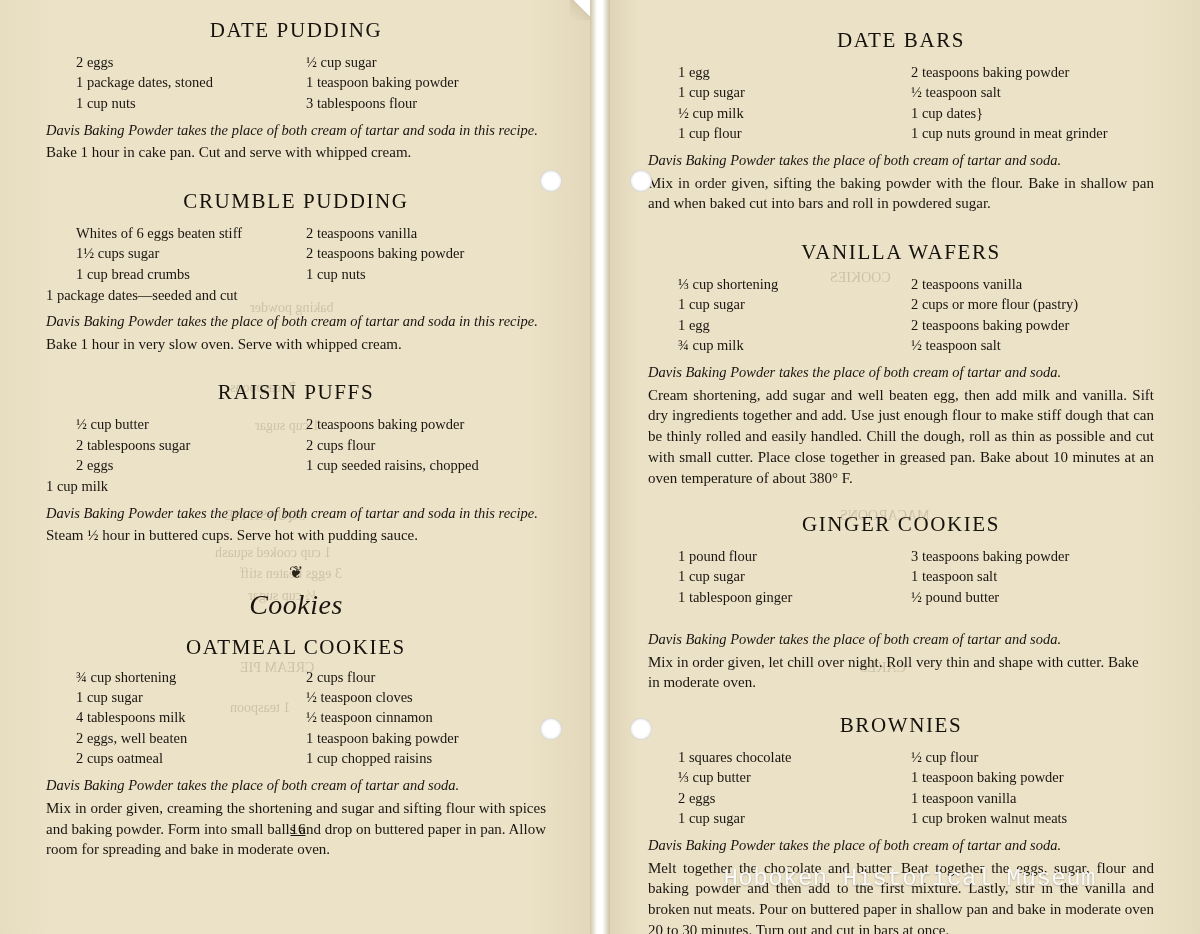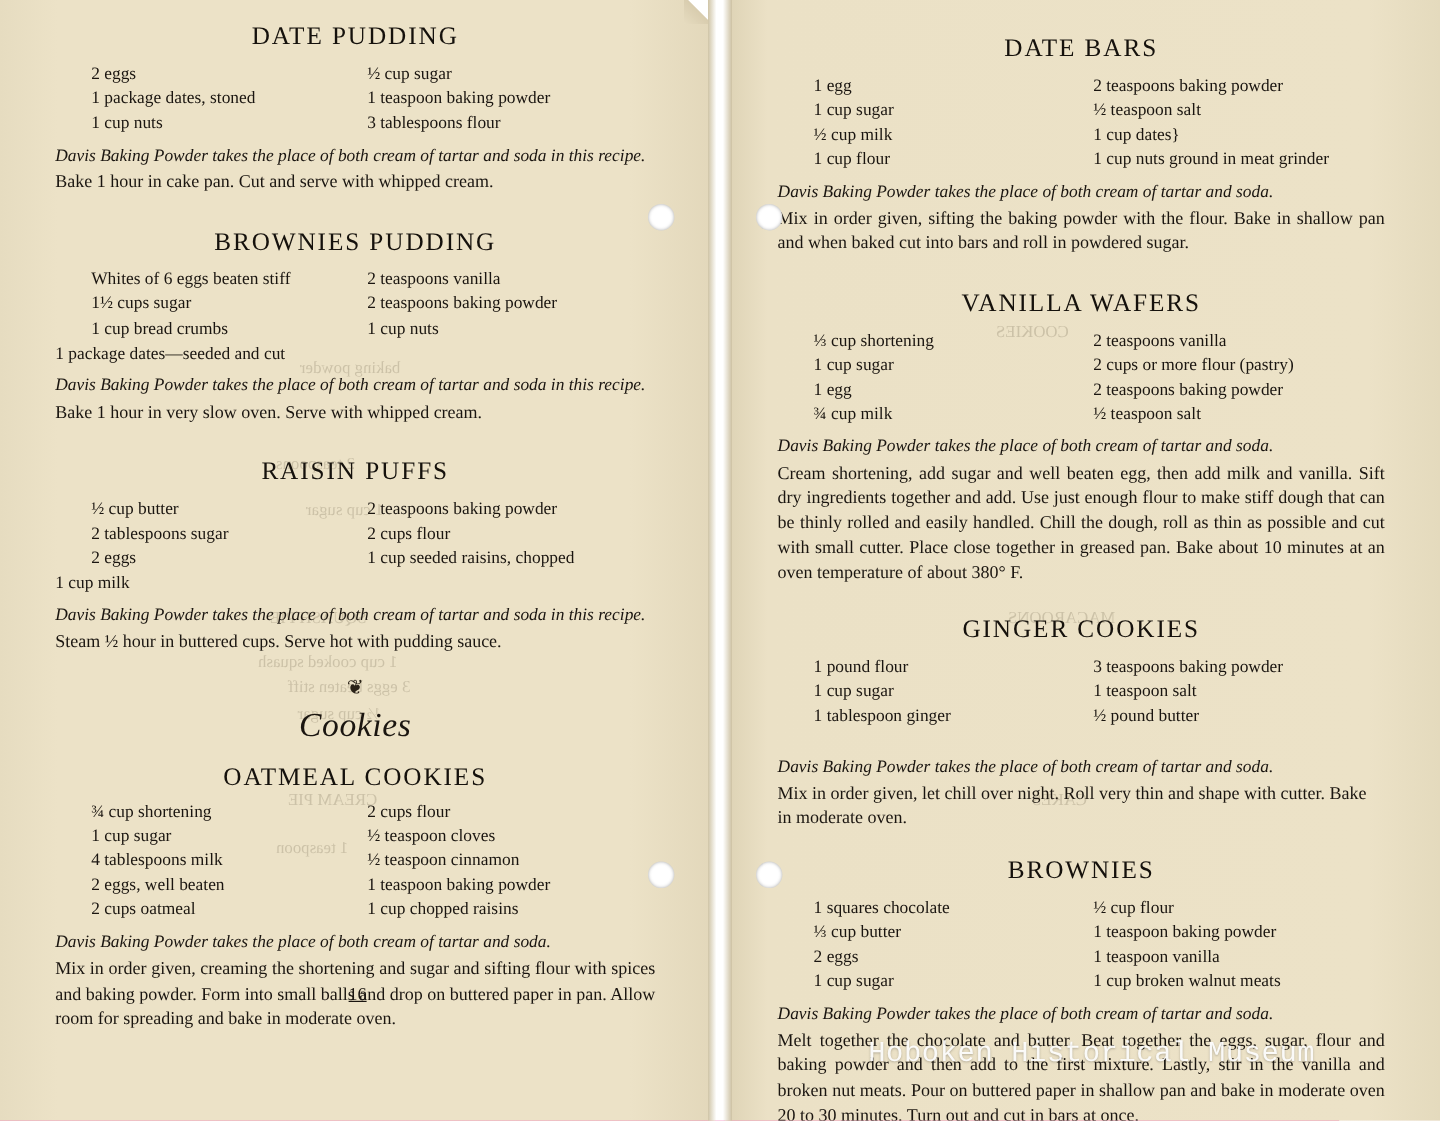--- a/index.html
+++ b/index.html
@@ -11,21 +11,21 @@
     width: 1200px;
     height: 934px;
     font-family: "Liberation Serif", serif;
     color: #1a1510;
     overflow: hidden;
   }
   .scan {
     position: relative;
     width: 1116px;
     height: 934px;
-    background: #ec4899;
+    background: #3b82f6;
   }
   
   .page {
     position: absolute;
     top: 0;
     height: 934px;
     background: #e9dfc4;
     overflow: hidden;
   }
   .page.left {
@@ -202,21 +202,21 @@
               <td class="c1">1 cup nuts</td>
               <td class="c2">3 tablespoons flour</td>
             </tr>
           </tbody>
             </table>
           <div class="note">Davis Baking Powder takes the place of both cream of tartar and soda in this recipe.</div>
           <div class="body-text">Bake 1 hour in cake pan.   Cut and serve with whipped cream.</div>
         </div>
 
         <div class="recipe" style="margin-top:26px">
-          <h2 class="recipe-title">BROWNIES PUDDING</h2>
+          <h2 class="recipe-title">CRUMBLE PUDDING</h2>
           <table class="ing-table">
             <tbody>
                 <tr>
               <td class="c1">Whites of 6 eggs beaten stiff</td>
               <td class="c2">2 teaspoons vanilla</td>
             </tr>
             <tr>
               <td class="c1">1½ cups sugar</td>
               <td class="c2">2 teaspoons baking powder</td>
             </tr>

